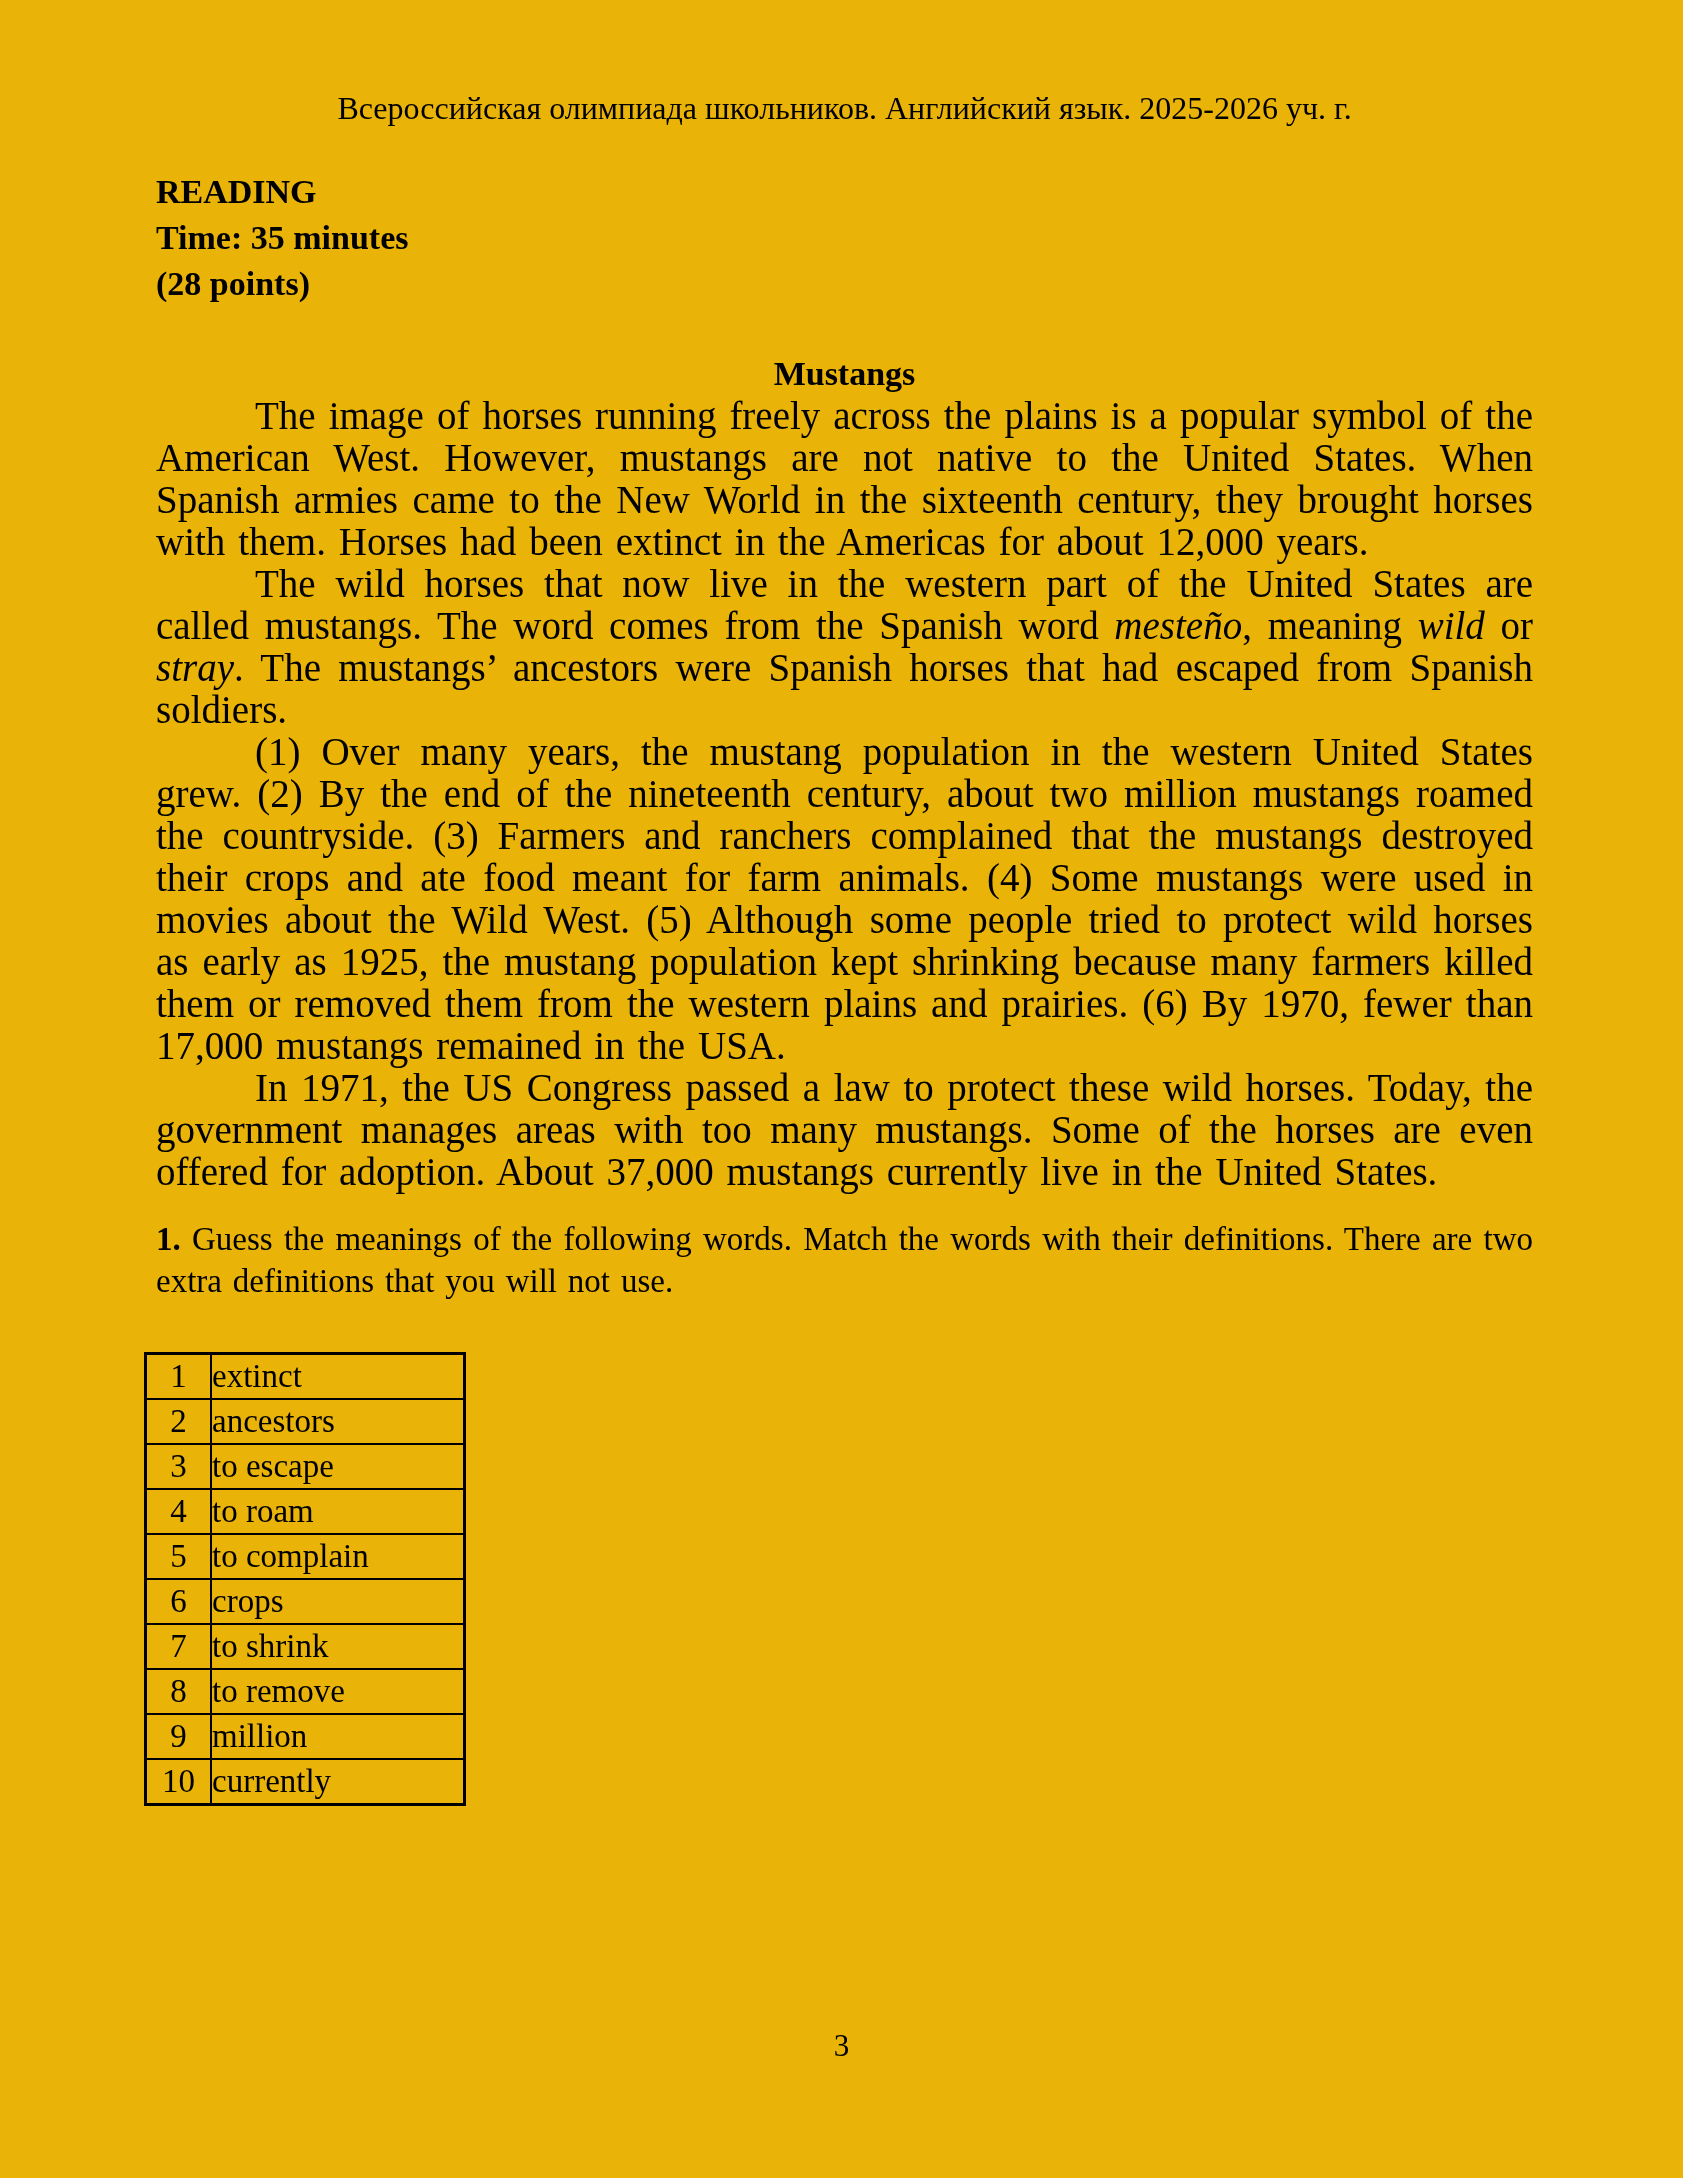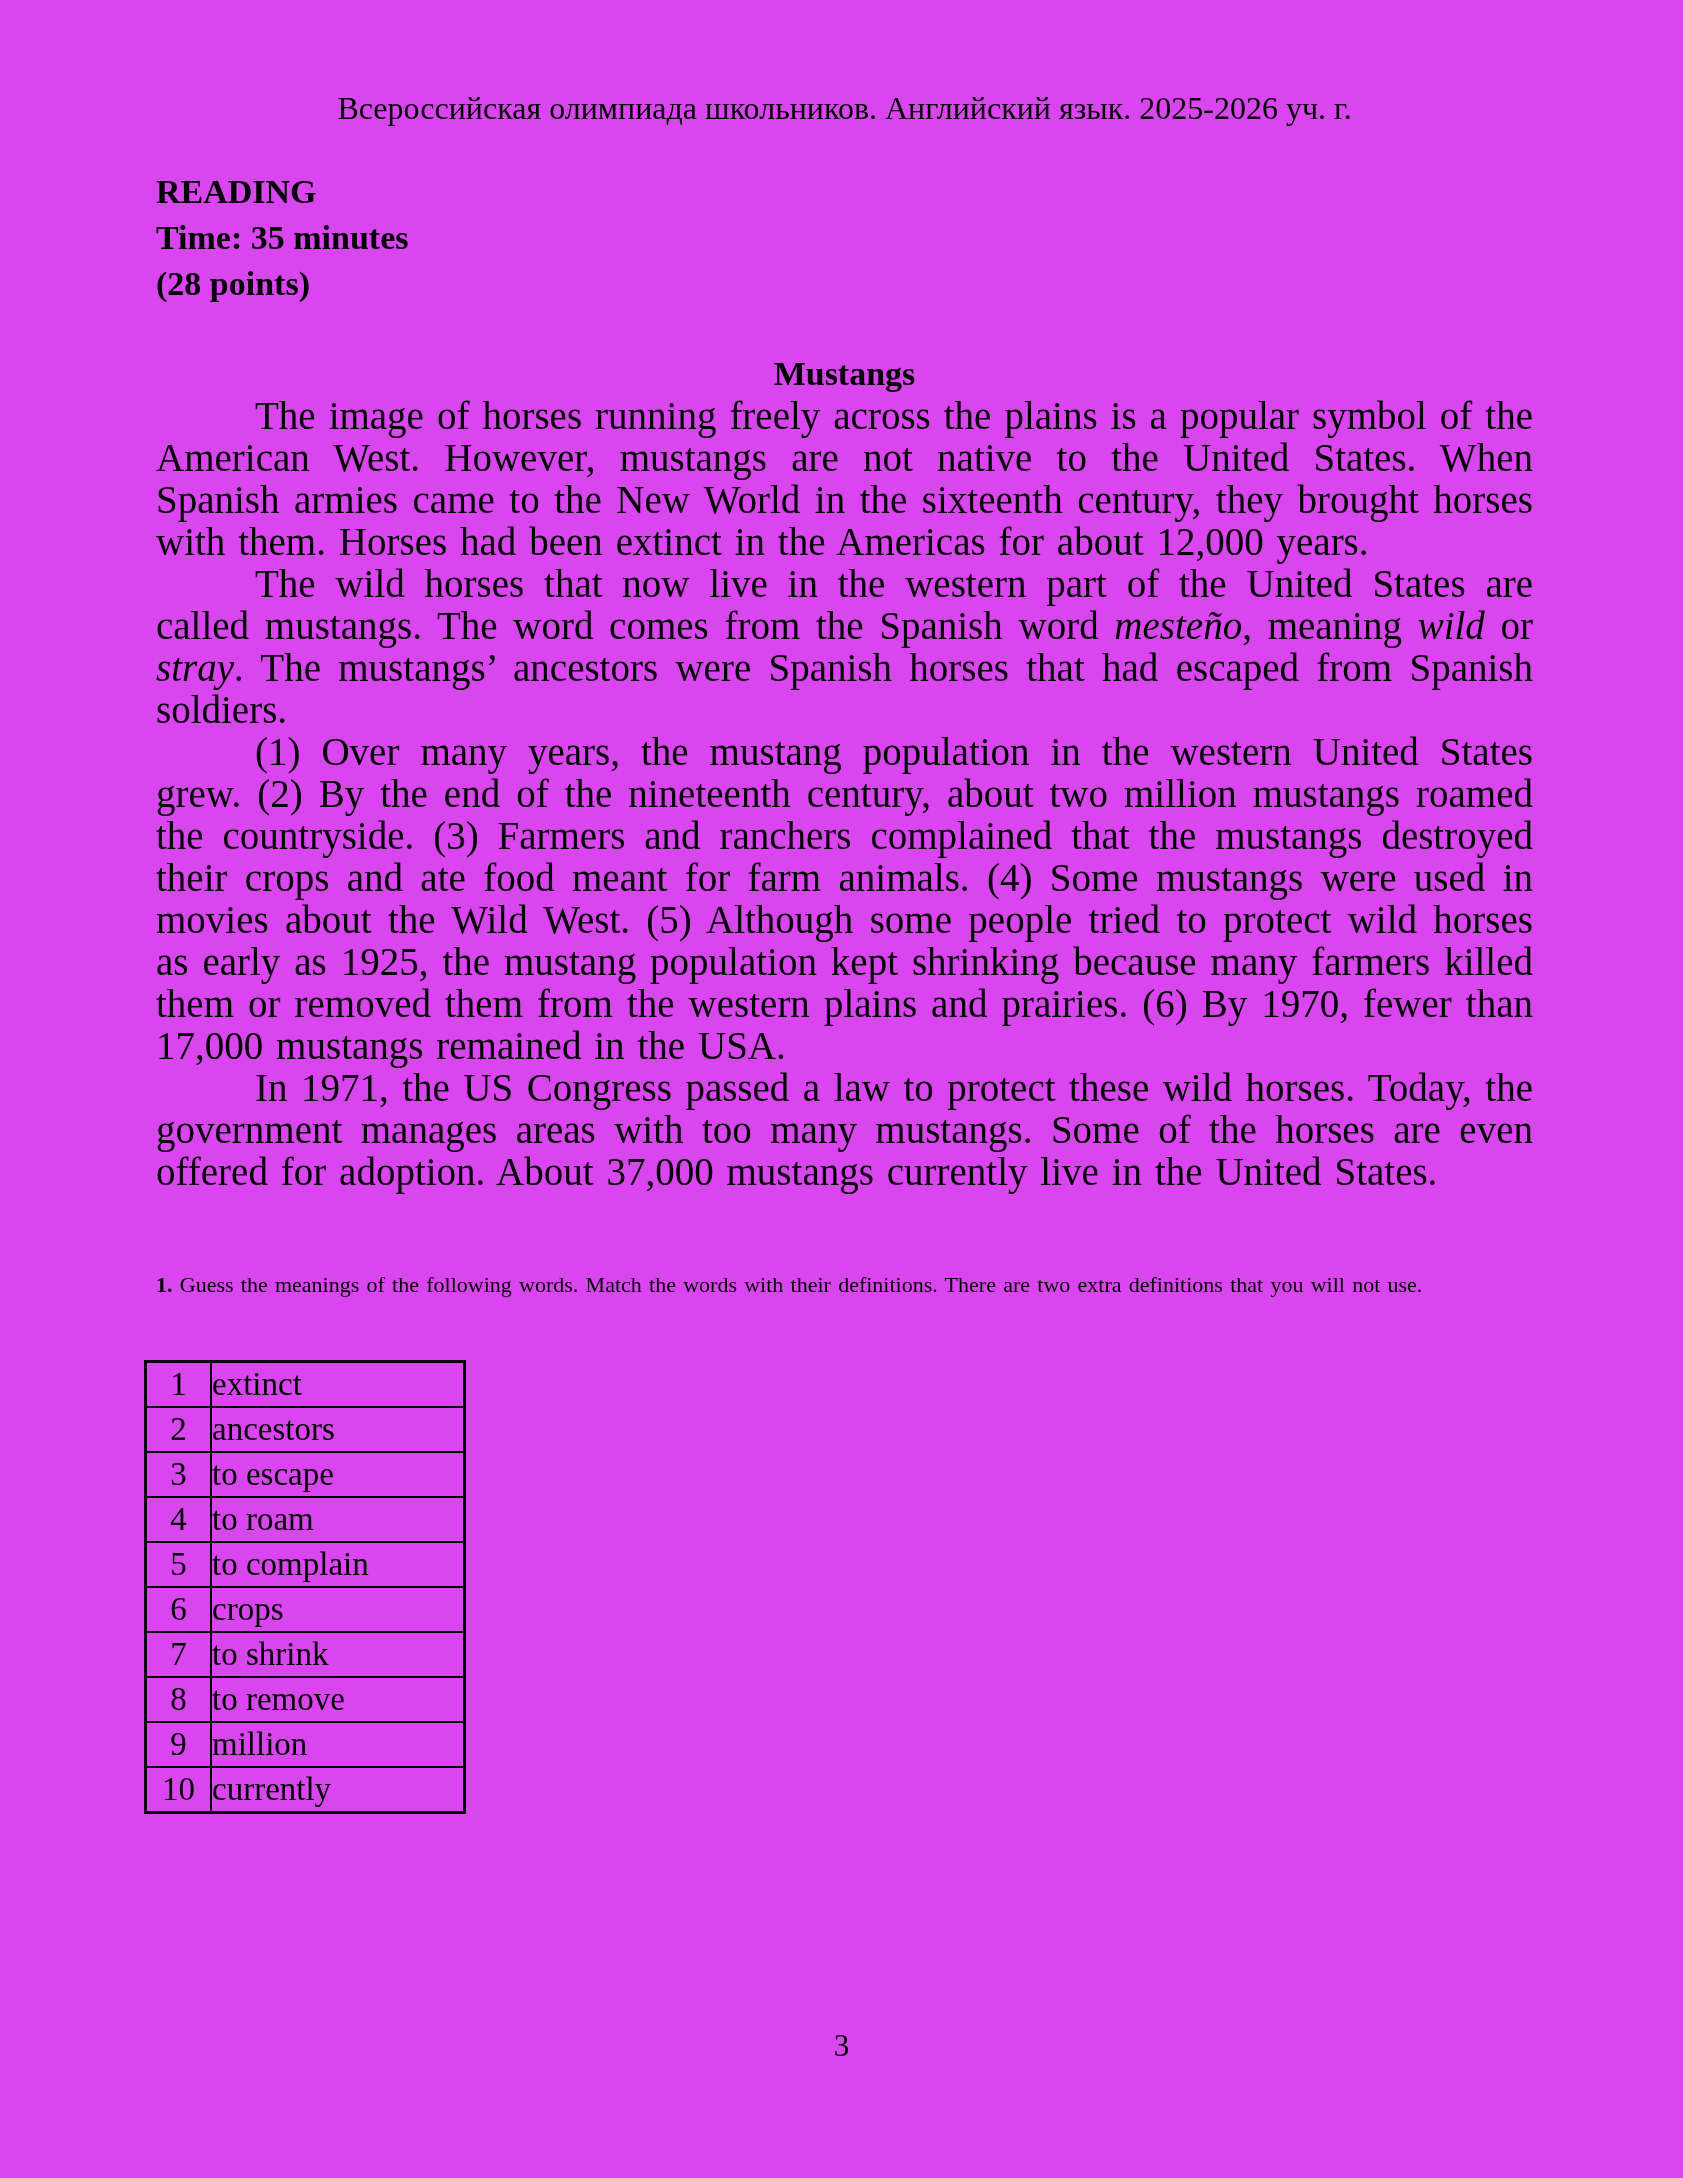--- a/index.html
+++ b/index.html
@@ -5,21 +5,21 @@
   html, body {
     margin: 0;
     padding: 0;
     background: #888;
   }
   .page {
     position: relative;
     width: 1683px;
     height: 2178px;
     margin: 0 auto;
-    background: #d946ef;
+    background: #eab308;
     color: #000000;
     font-family: "Liberation Serif", "DejaVu Serif", serif;
     overflow: hidden;
   }
   .content {
     padding: 87px 150px 0 156px;
   }
   .doc-header {
     text-align: center;
     font-size: 32px;
@@ -41,23 +41,23 @@
   }
   .passage p {
     margin: 0;
     font-size: 39px;
     line-height: 42px;
     text-align: justify;
     text-indent: 99px;
     word-spacing: 0.08em;
   }
   .task {
-    margin-top: 67px;
-    font-size: 22px;
-    line-height: 50px;
+    margin-top: 25px;
+    font-size: 33px;
+    line-height: 42px;
     text-align: justify;
     word-spacing: 0.08em;
   }
   .task .bold { font-weight: bold; }
   .italic { font-style: italic; }
   table.words {
     border-collapse: collapse;
     margin-top: 50px;
     margin-left: -12px;
     border: 3px solid #000;

